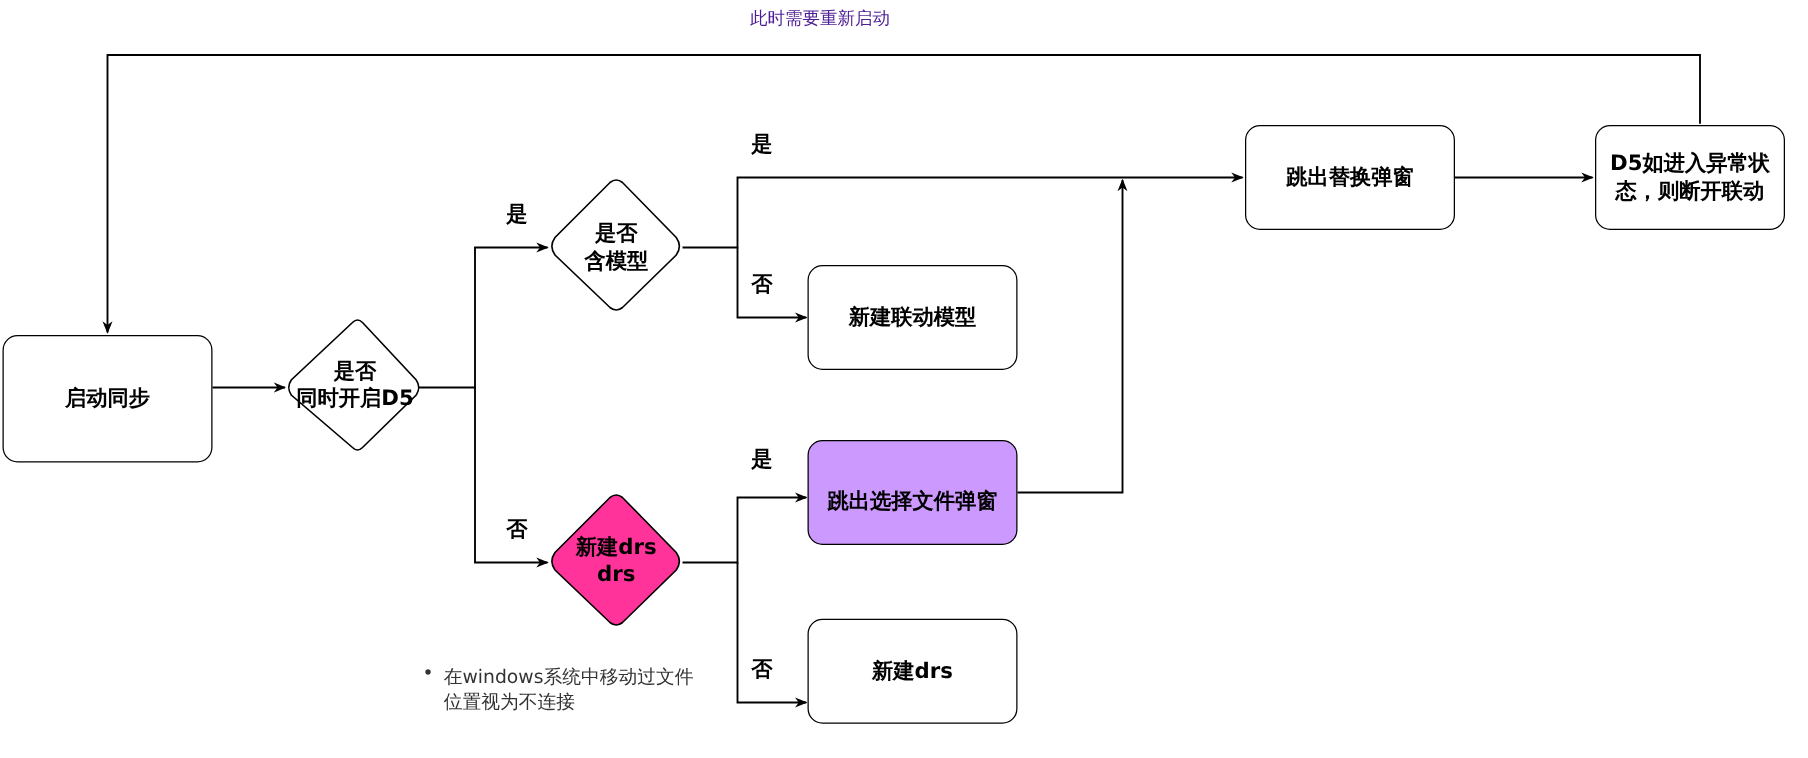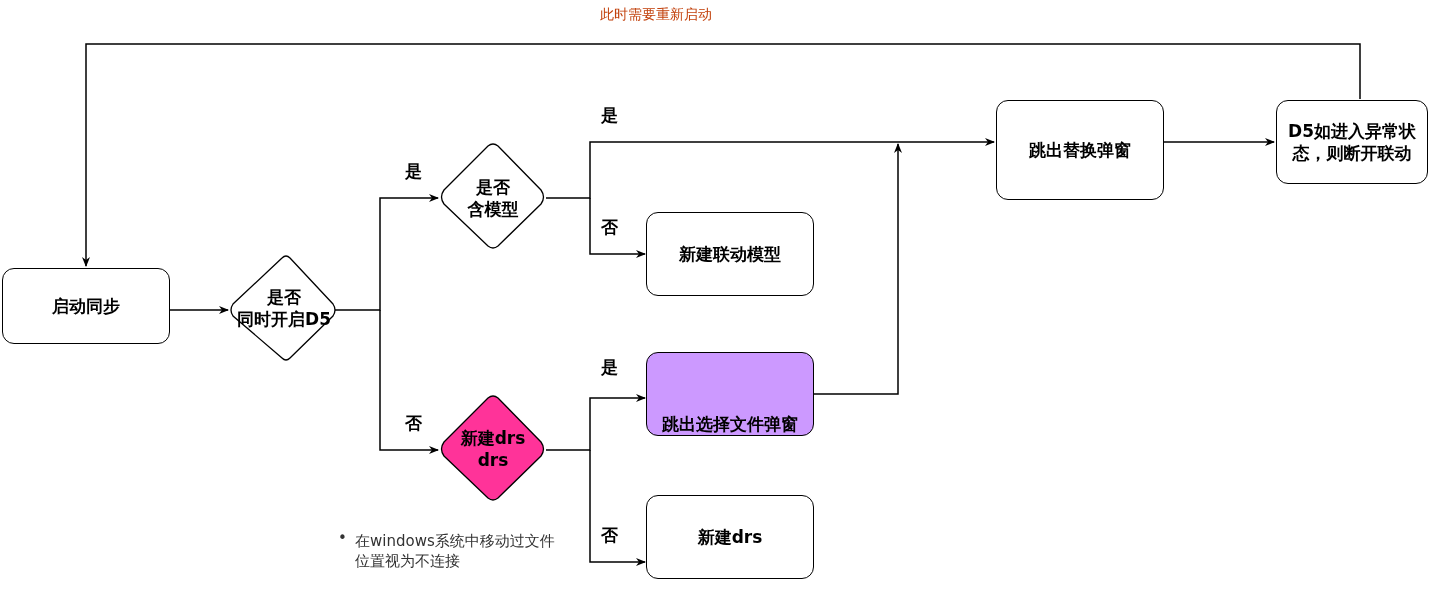--- a/index.html
+++ b/index.html
@@ -31,48 +31,48 @@
     <path d="M814,394 L898,394 L898,144" marker-end="url(#arr)"></path>
     <path d="M1164,142 L1274,142" marker-end="url(#arr)"></path>
   </g>
   <g stroke="#000" stroke-width="1.3">
     <path d="M282,258 Q286,254 290,258 L333,304 Q337,310 333,316 L290,358 Q286,362 282,358 L233,316 Q229,310 233,304 Z" fill="#fff"></path>
     <path d="M488,146 Q493,142 498,146 L541,190 Q546,197 541,204 L498,246 Q493,250 488,246 L444,204 Q439,197 444,190 Z" fill="#fff"></path>
     <path d="M488,398 Q493,394 498,398 L541,442 Q546,449 541,456 L498,498 Q493,502 488,498 L444,456 Q439,449 444,442 Z" fill="#FF3399"></path>
   </g>
 </svg>
 
-<div class="lbl" style="left:600px;top:6px;font-weight:normal;font-size:14px;color:#c2410c;">此时需要重新启动</div>
+<div class="lbl" style="left:600px;top:6px;font-weight:normal;font-size:14px;color:#4c1d95;">此时需要重新启动</div>
 
-<div class="node box" style="left:2px;top:268px;width:168px;height:76px;justify-content:center;">
+<div class="node box" style="left:2px;top:268px;width:168px;height:102px;justify-content:center;">
     <span>启动同步</span>
   </div>
 
 <div class="node" style="left:222px;top:276px;width:124px;height:64px;white-space:pre;">是否
 同时开启D5</div>
 
 <div class="node" style="left:443px;top:166px;width:100px;height:64px;white-space:pre;">是否
 含模型</div>
 
 <div class="node" style="left:436px;top:417px;width:114px;height:64px;white-space:pre;">新建drs
 drs</div>
 
 <div class="node box" style="left:646px;top:212px;width:168px;height:84px;">
     <span>新建联动模型</span>
   </div>
 
-<div class="node box" style="left:646px;top:352px;width:168px;height:84px;background:#CC99FF;align-items:flex-end;padding-top:14px;">
+<div class="node box" style="left:646px;top:352px;width:168px;height:84px;background:#CC99FF;align-items:center;padding-top:14px;">
     <span>跳出选择文件弹窗</span>
   </div>
 
 <div class="node box" style="left:646px;top:495px;width:168px;height:84px;">
     <span>新建drs</span>
   </div>
 
-<div class="node box" style="left:996px;top:100px;width:168px;height:100px;">
+<div class="node box" style="left:996px;top:100px;width:168px;height:84px;">
     <span>跳出替换弹窗</span>
   </div>
 
 <div class="node box" style="left:1276px;top:100px;width:152px;height:84px;white-space:pre;"><span>D5如进入异常状
 态，则断开联动</span></div>
 
 <div class="lbl" style="left:405px;top:160px;">是</div>
 <div class="lbl" style="left:405px;top:412px;">否</div>
 <div class="lbl" style="left:601px;top:104px;">是</div>
 <div class="lbl" style="left:601px;top:216px;">否</div>

